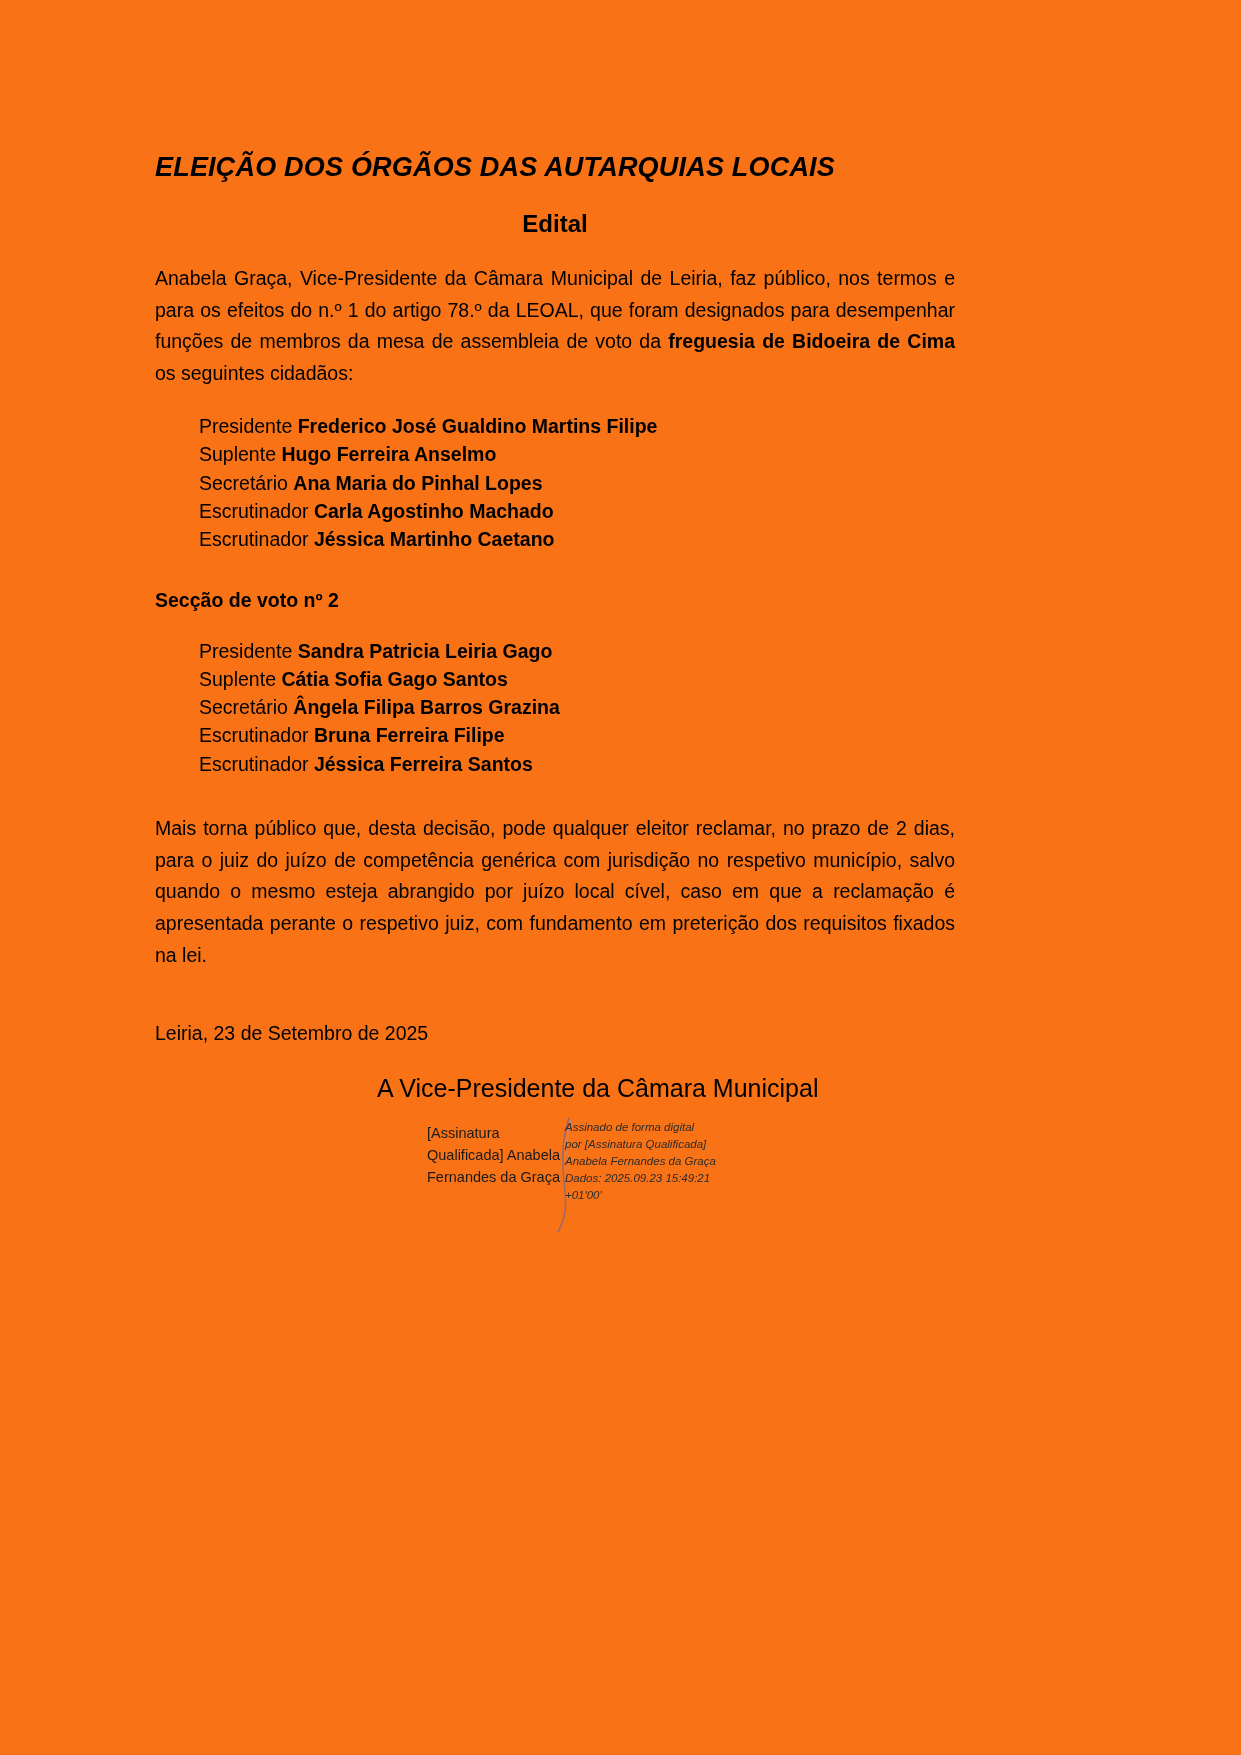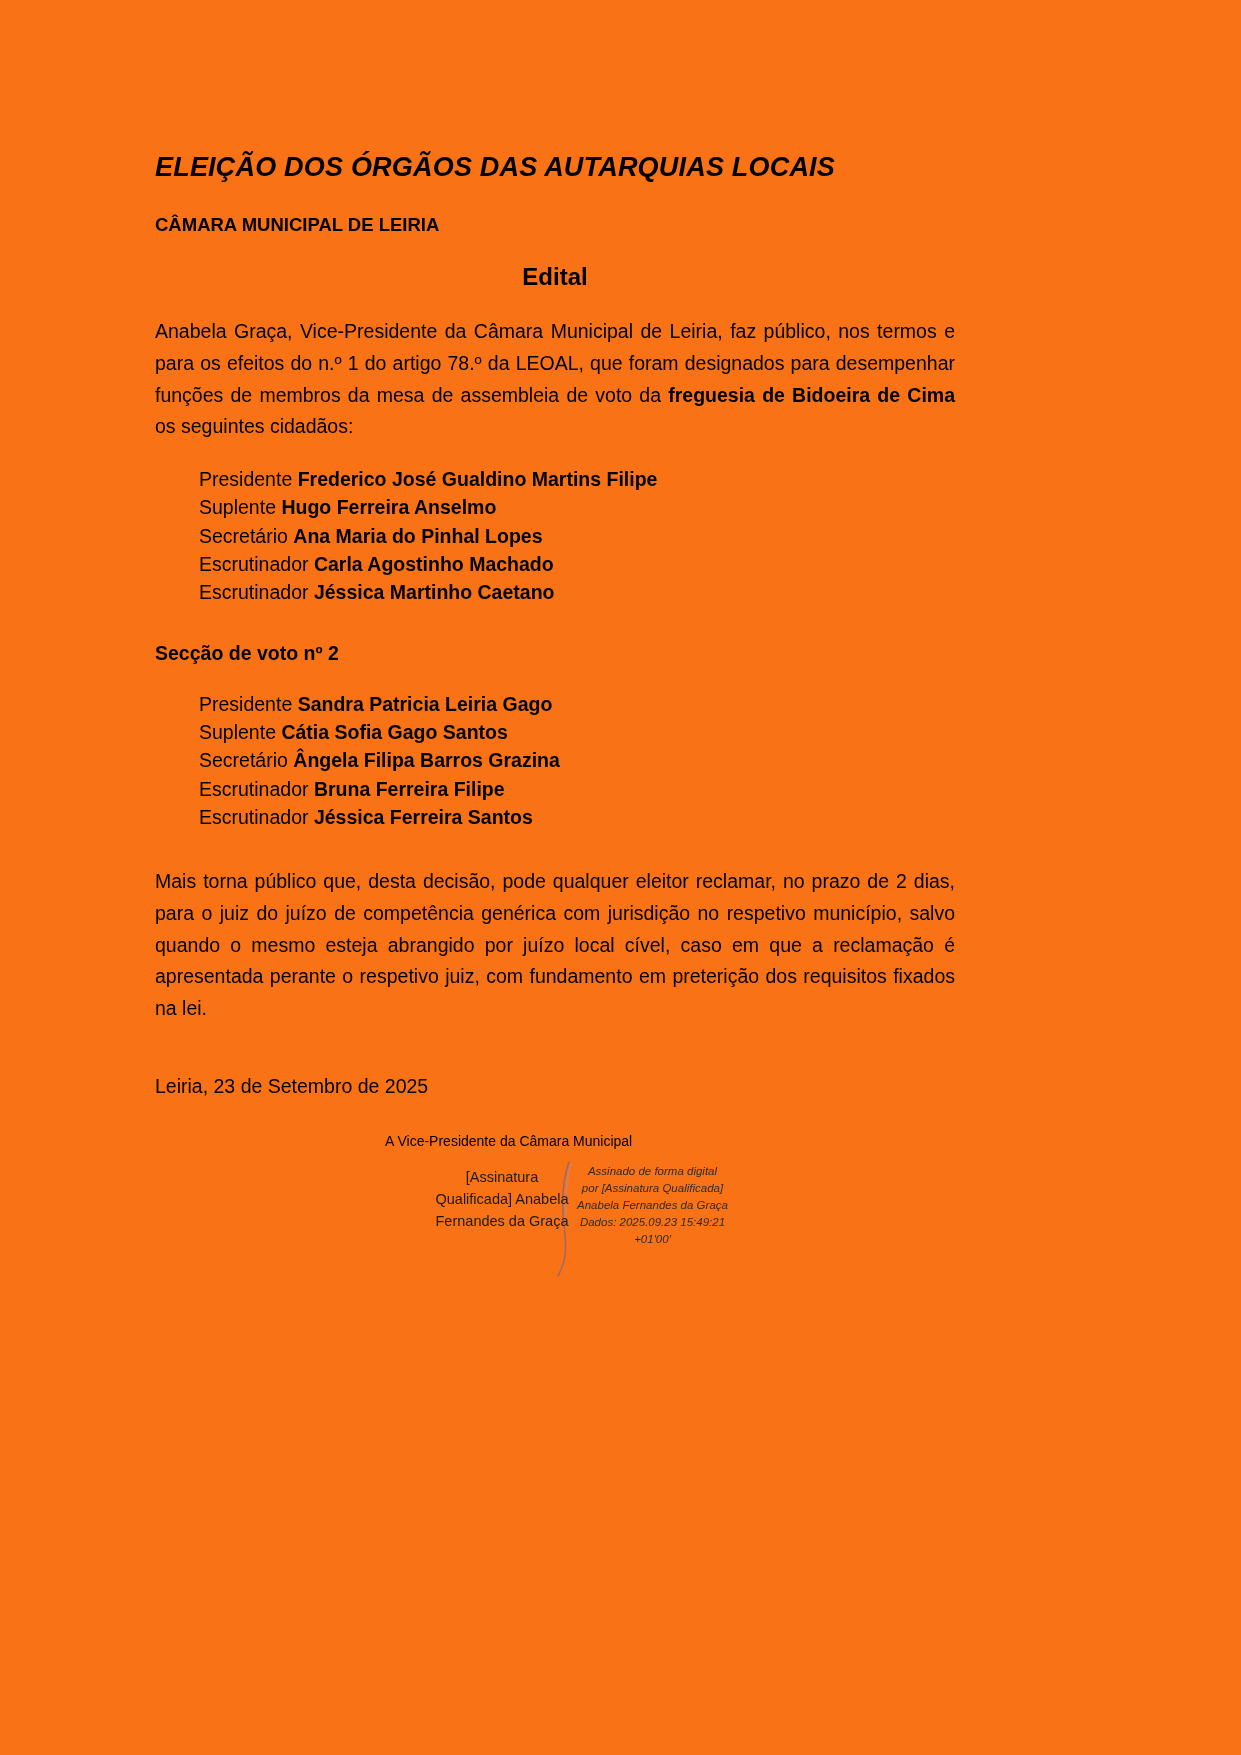--- a/index.html
+++ b/index.html
@@ -100,34 +100,33 @@
   .member-name { font-weight: bold; text-align: right; }
 
   
   .place-date {
     font-size: 19.5px;
     margin: 0;
     padding-top: 48px;
     line-height: 1.4;
   }
   .signer-line {
-    font-size: 14px;
-    margin: 8px;
+    font-size: 25px;
+    margin: 0;
     padding-top: 24px;
     padding-left: 222px;
     line-height: 1.4;
   }
 
   
   .signature-block {
     position: relative;
     height: 130px;
-    margin-top: 0;
+    margin-top: 10px;
     padding-left: 270px;
-    text-align: center;
   }
   .sig-left {
     position: absolute;
     left: 272px;
     top: 6px;
     width: 150px;
     font-size: 14.5px;
     line-height: 1.52;
     color: #1a1a1a;
   }
@@ -151,21 +150,20 @@
   }
 </style>
 </head>
 <body>
 
 <div class="page">
   <div class="content">
 
     <h1 class="doc-title">ELEIÇÃO DOS ÓRGÃOS DAS AUTARQUIAS LOCAIS</h1>
 
-    <p class="entity">CÂMARA MUNICIPAL DE LEIRIA</p>
 
     <p class="edital">Edital</p>
 
 
     <p class="para intro"><span>Anabela Graça, Vice-Presidente da Câmara Municipal de Leiria, faz público, nos termos e para os efeitos do n.º 1 do artigo 78.º da LEOAL, que foram designados para desempenhar funções de membros da mesa de assembleia de voto da </span><b>freguesia de Bidoeira de Cima</b><span> os seguintes cidadãos:</span></p>
 
     <ul class="members">
       <li class="member-row"><span class="member-role">Presidente</span> <span class="member-name">Frederico José Gualdino Martins Filipe</span></li>
       <li class="member-row"><span class="member-role">Suplente</span> <span class="member-name">Hugo Ferreira Anselmo</span></li>
       <li class="member-row"><span class="member-role">Secretário</span> <span class="member-name">Ana Maria do Pinhal Lopes</span></li>

